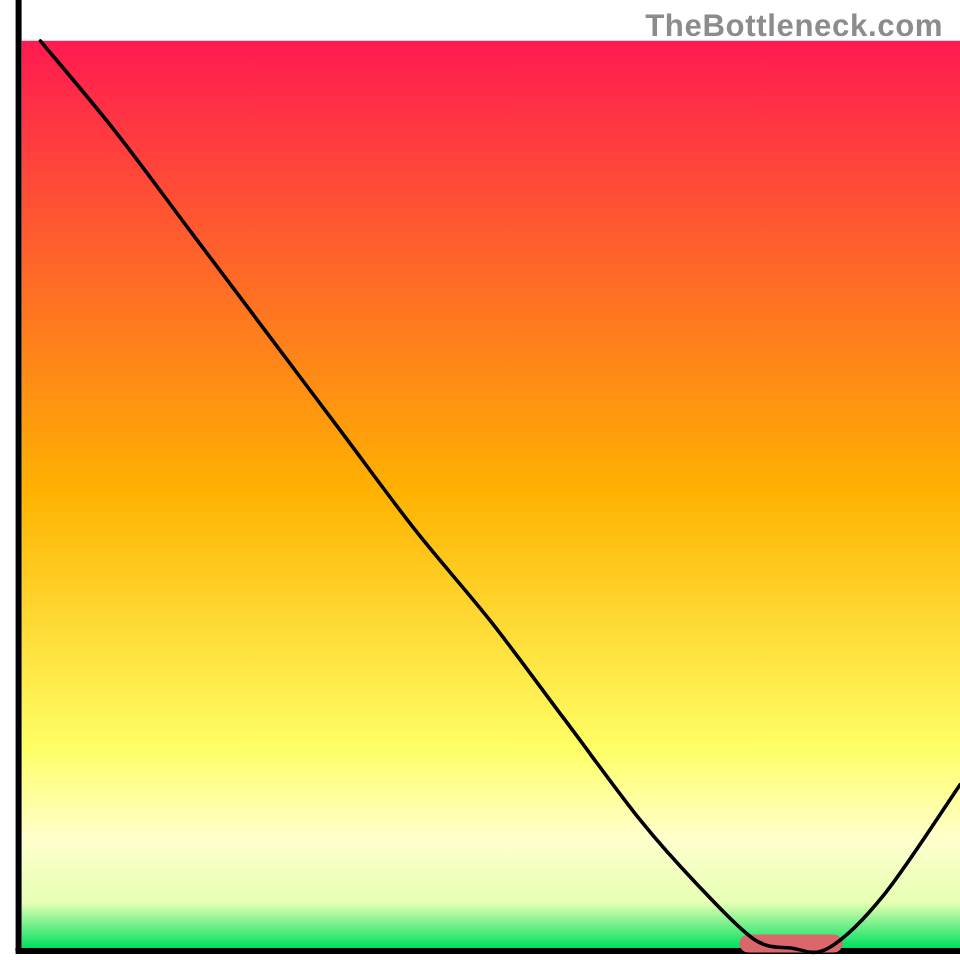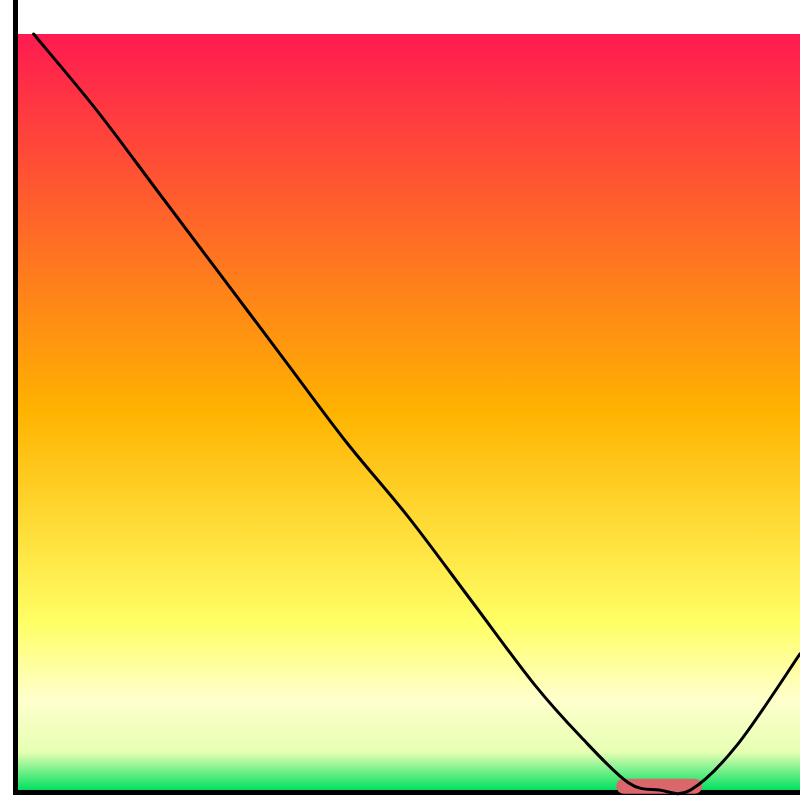--- a/index.html
+++ b/index.html
@@ -26,20 +26,21 @@
     z-index: 10;
   }
   svg {
     display: block;
   }
 </style>
 </head>
 <body>
 
 <div class="chart-container">
+  <div class="watermark">TheBottleneck.com</div>
   <svg id="chart-svg" width="800" height="800" viewBox="0 0 800 800">
     <defs>
       <linearGradient id="bg-grad" x1="0" y1="0" x2="0" y2="1">
           <stop offset="0%" stop-color="#ff1a51"></stop>
           <stop offset="50%" stop-color="#ffb300"></stop>
           <stop offset="78%" stop-color="#ffff66"></stop>
           <stop offset="88%" stop-color="#ffffcc"></stop>
           <stop offset="95%" stop-color="#e6ffb3"></stop>
           <stop offset="100%" stop-color="#00e060"></stop>
         </linearGradient>

